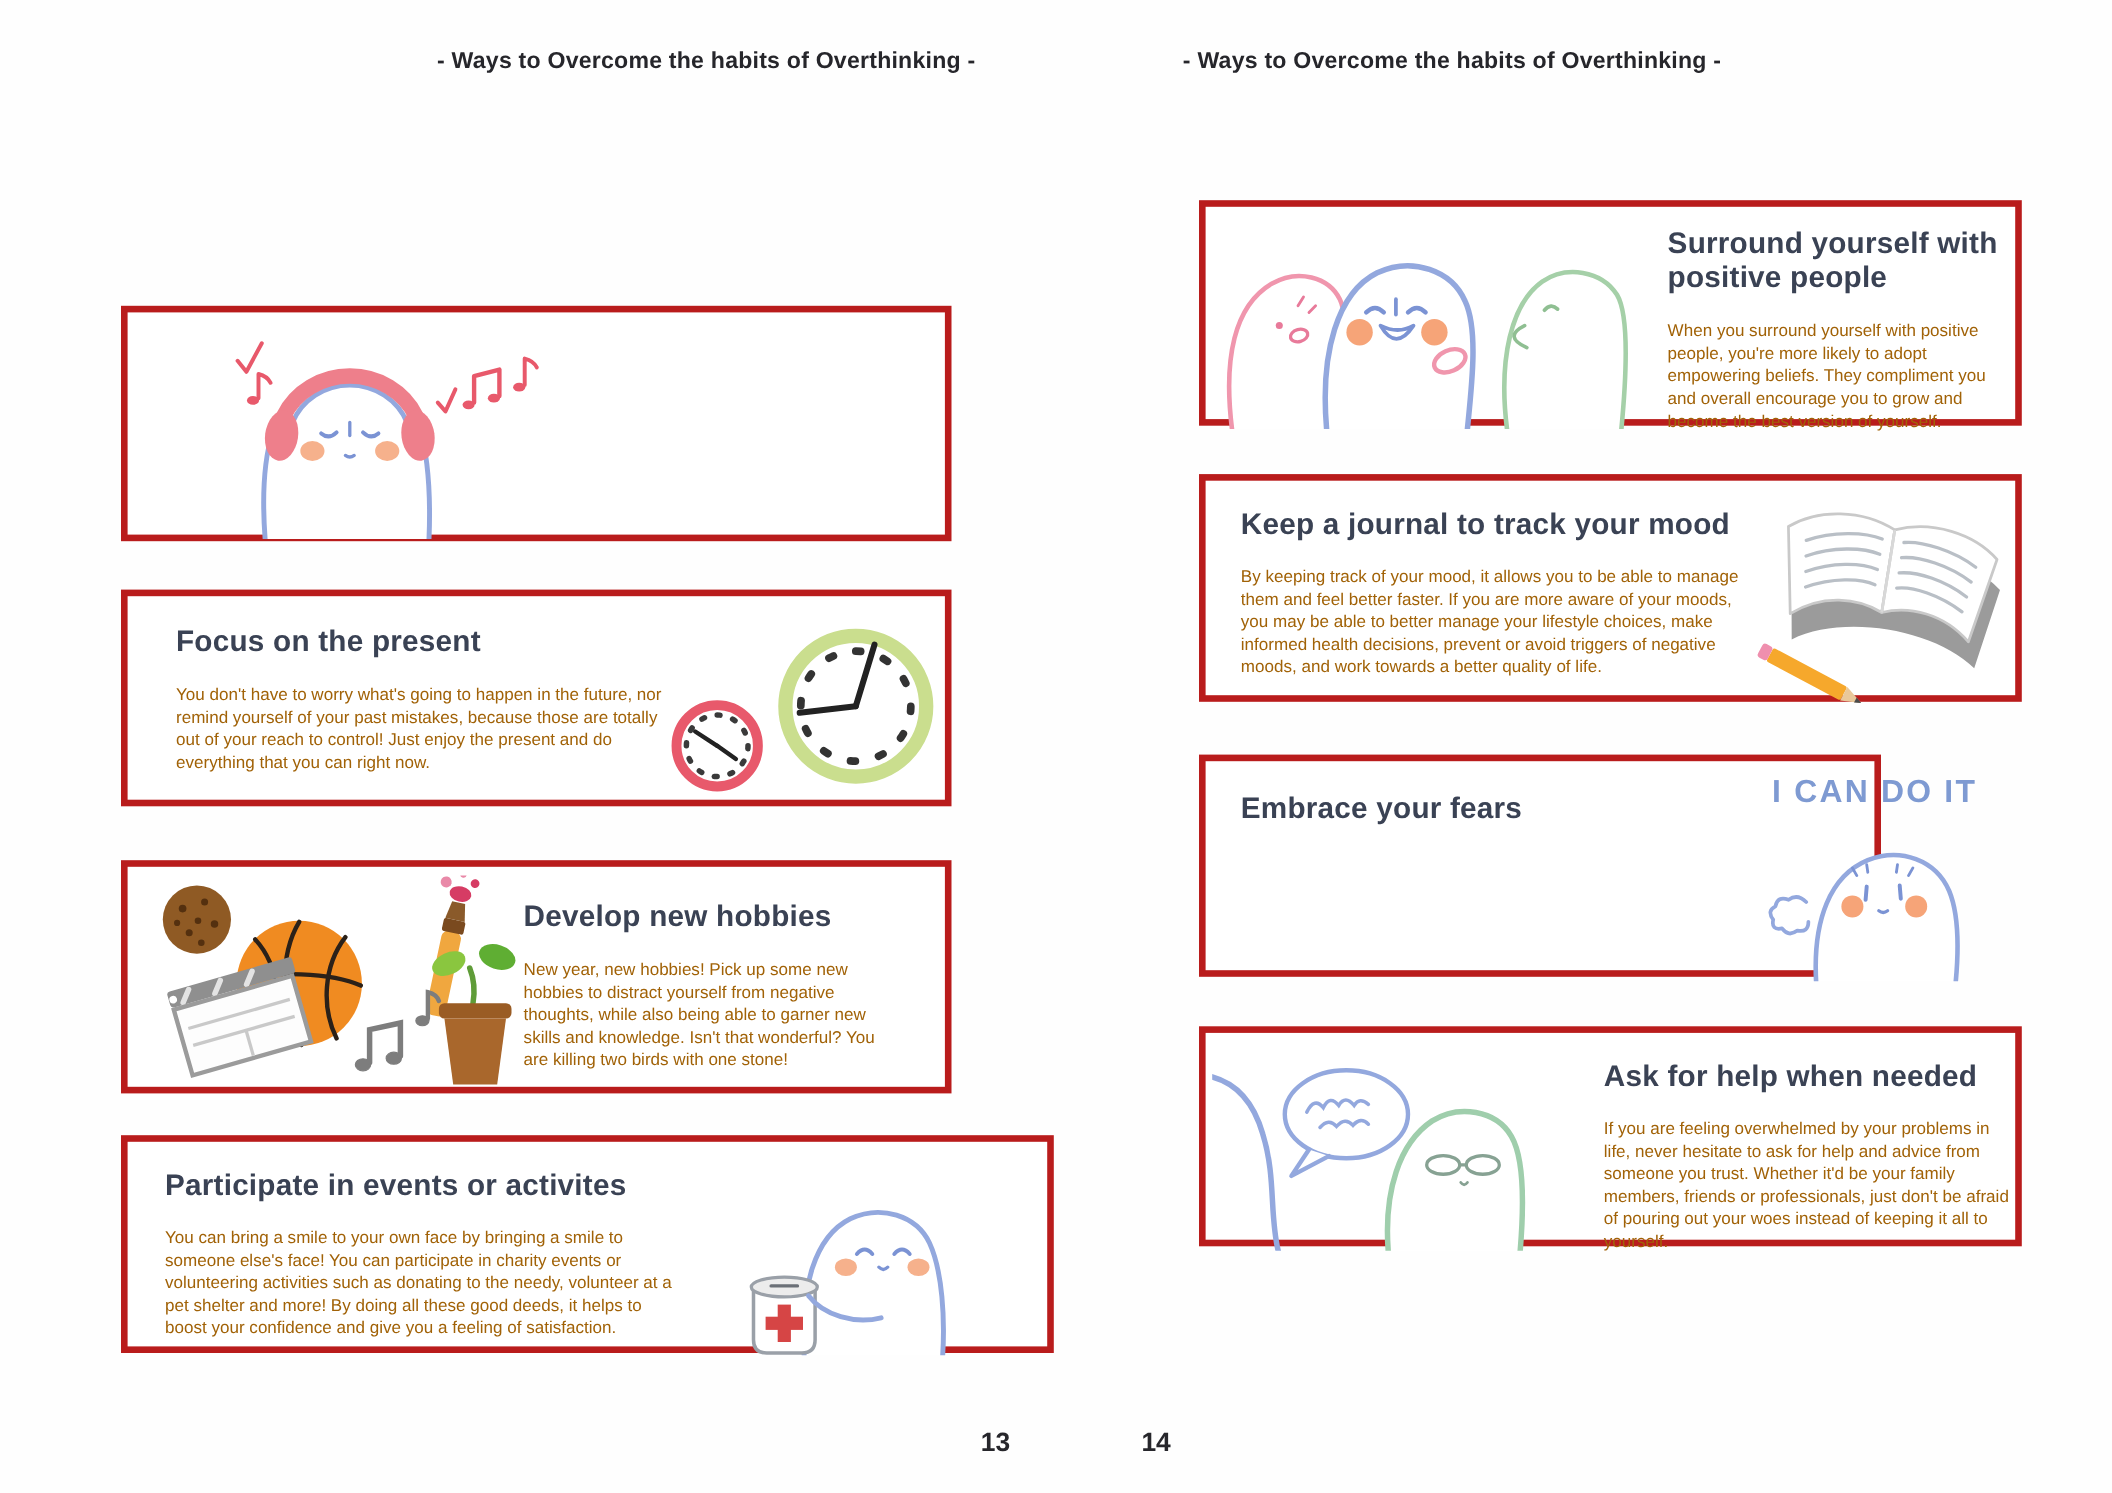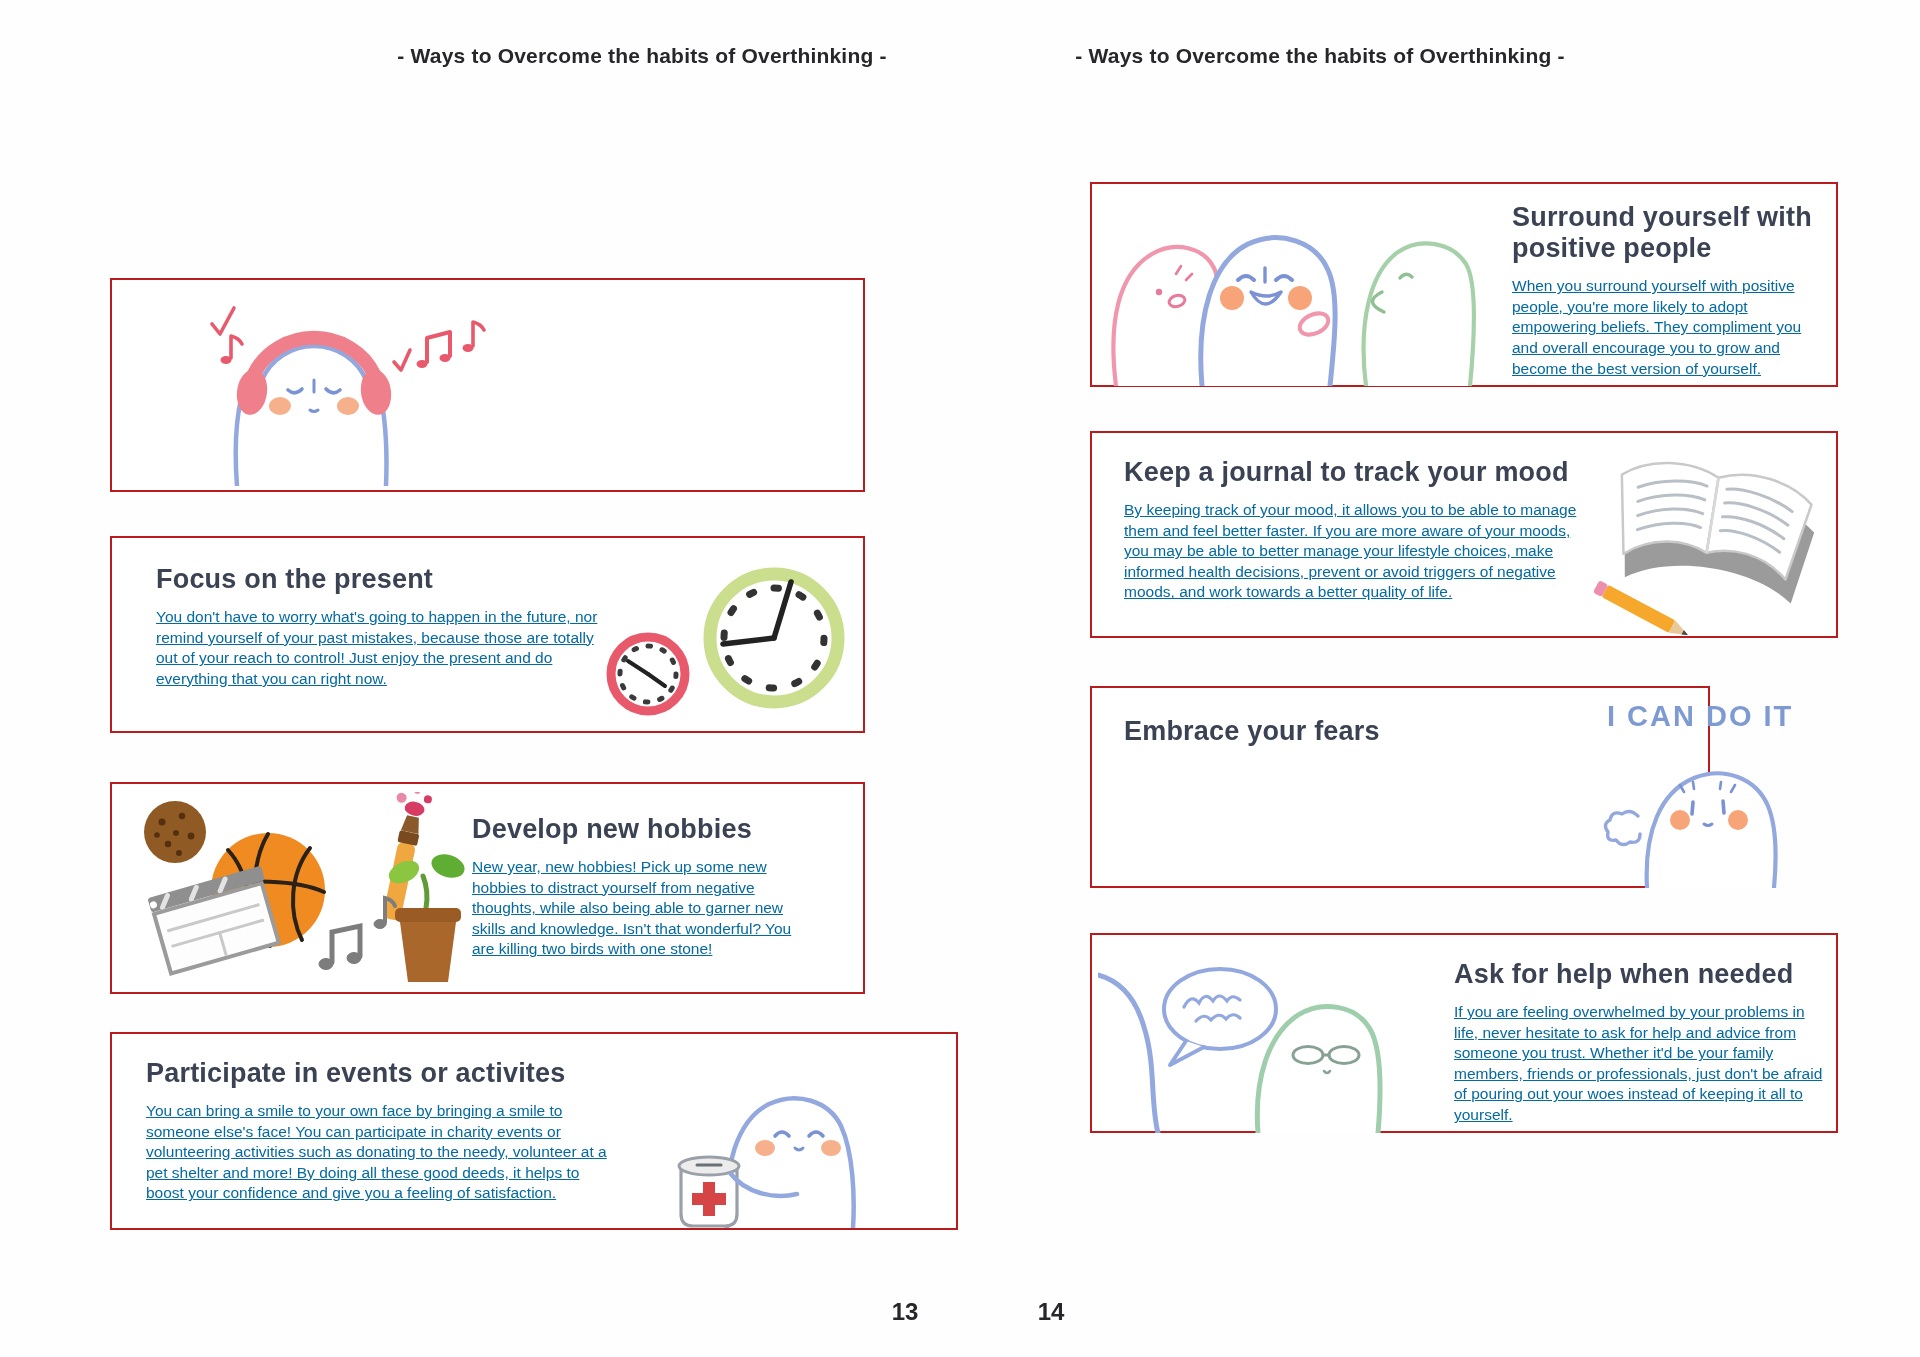--- a/index.html
+++ b/index.html
@@ -1,23 +1,23 @@
 <!DOCTYPE html>
 <html><head>
 <meta charset="utf-8">
 <style>
   html,body{margin:0;padding:0;background:#ffffff;}
   #canvas{position:relative;width:1920px;height:1357px;background:#fefefe;overflow:hidden;
           font-family:"Liberation Sans",sans-serif;padding-left:45px;}
   .hdr{position:absolute;top:44px;transform:translateX(-50%);font-size:21px;font-weight:bold;
        color:#26262b;letter-spacing:.2px;white-space:nowrap;}
-  .card{position:absolute;background:#fff;border:2px solid #b91c1c;box-sizing:border-box;}
+  .card{position:absolute;background:#fff;border:6px solid #b91c1c;box-sizing:border-box;}
   .txt{position:absolute;}
   .ttl{margin:0;font-size:27px;font-weight:bold;color:#3a4254;letter-spacing:.2px;line-height:1.15;}
-  .bdy{margin:12px 0 0 0;font-size:15.5px;color:#0369a1;line-height:1.33;text-decoration:underline;}
+  .bdy{margin:23px 0 0 0;font-size:15.5px;color:#a16207;line-height:1.33;}
   .ill{position:absolute;}
   .annot{position:absolute;font-size:29px;font-weight:bold;color:#7e9ad2;letter-spacing:2px;white-space:nowrap;}
   .pgnum{position:absolute;top:1298px;transform:translateX(-50%);font-size:24px;font-weight:bold;color:#26262b;}
 </style>
 </head>
 <body>
 
 <div id="canvas">
 
   <div class="hdr" style="left:642px">- Ways to Overcome the habits of Overthinking -</div>

